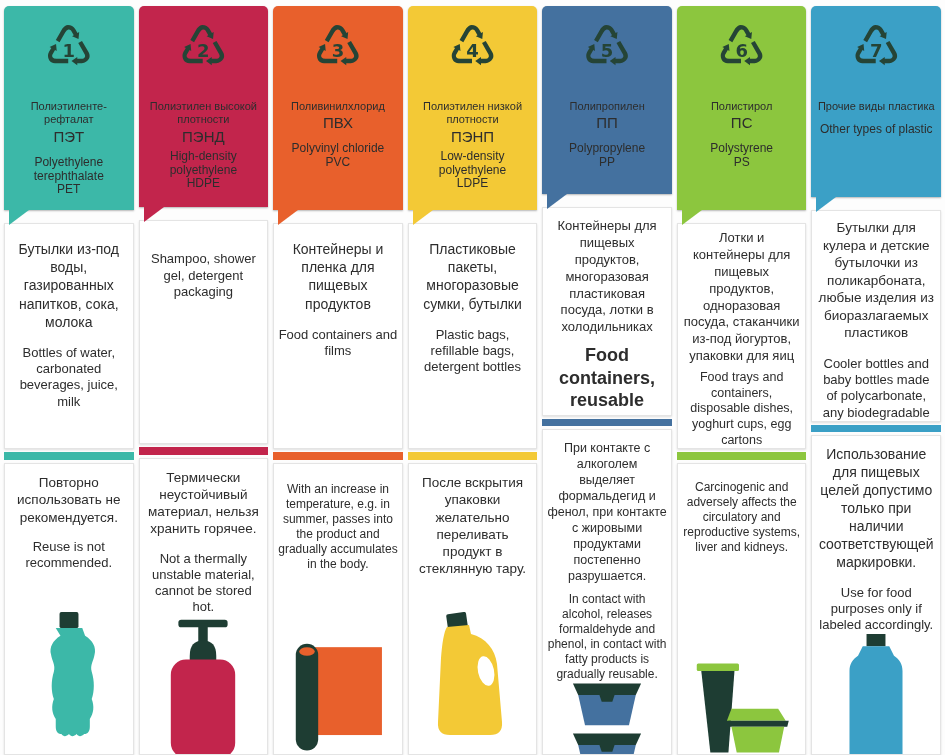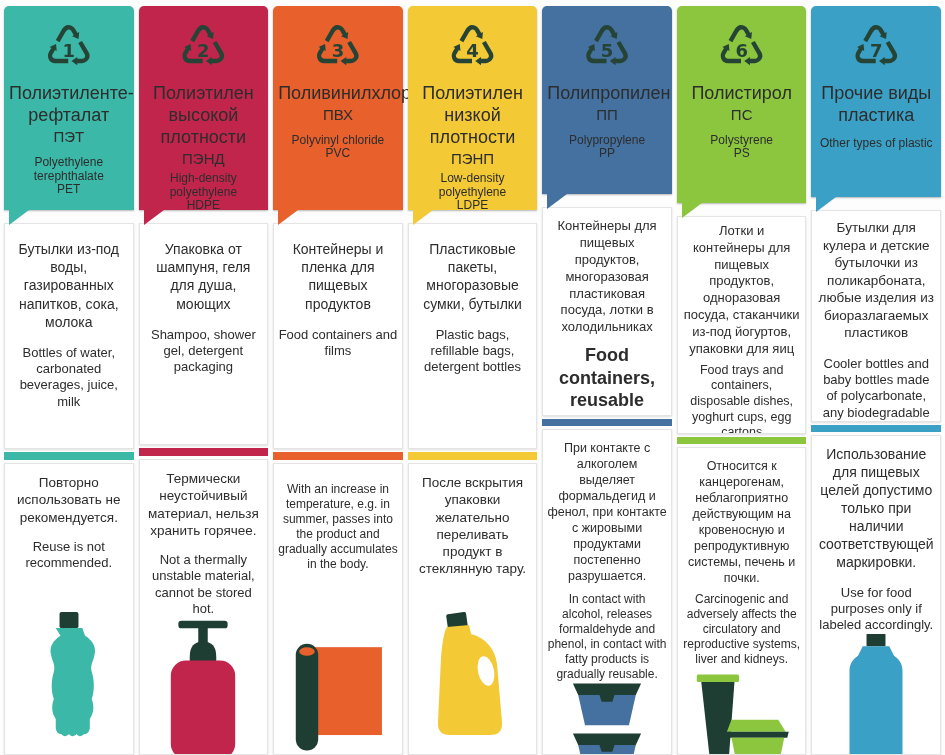--- a/index.html
+++ b/index.html
@@ -11,21 +11,21 @@
   .hdr { position:relative; background:var(--c); height:204px; box-sizing:border-box;
          border-radius:5px 5px 0 0; text-align:center; padding:8px 5px 0 5px;
          box-shadow:0 1px 2px rgba(0,0,0,.28); }
   .tail { position:absolute; top:100%; left:5px; width:0; height:0;
           border-top:15px solid var(--c); border-right:20px solid transparent; }
   .recycle-wrap { position:relative; display:inline-block; height:62px; margin-top:2px; }
   .recycle-glyph { font-family:"DejaVu Sans", sans-serif; font-size:56px; line-height:62px;
                    color:#254436; display:block; }
   .recycle-num { position:absolute; left:50%; top:55%; transform:translate(-50%,-50%);
                  font-family:"DejaVu Sans", sans-serif; font-size:18px; font-weight:bold; color:#254436; }
-  .hdr .ru   { font-size:18px; line-height:1.22; margin-top:5px; }
+  .hdr .ru   { font-size:11px; line-height:1.22; margin-top:22px; }
   .hdr .abbr-ru { font-size:15px; line-height:1.2; margin-top:1px; }
   .hdr .en   { font-size:12px; line-height:1.18; margin-top:9px; }
   .hdr .abbr-en { font-size:12px; line-height:1.15; }
   .col:nth-child(2) .hdr .en, .col:nth-child(4) .hdr .en { margin-top:3px; }
 
   .uses { margin-top:13px; background:#fff; border:1px solid #e4e4e4; height:226px;
           box-sizing:border-box; text-align:center; padding:16px 4px 0 4px;
           box-shadow:0 1px 2px rgba(0,0,0,.12); overflow:hidden; }
   .uses .ru { font-size:14px; line-height:1.3; }
   .uses .en { font-size:13px; line-height:1.25; margin-top:14px; }
@@ -98,21 +98,20 @@
         <span class="recycle-glyph">♺</span>
         <span class="recycle-num">2</span>
       </span>
       <div class="ru">Полиэтилен высокой плотности</div>
       <div class="abbr-ru">ПЭНД</div>
       <div class="en">High-density polyethylene</div>
       <div class="abbr-en">HDPE</div>
       <div class="tail"></div>
     </div>
     <div class="uses">
-      <div class="ru">Упаковка от шампуня, геля для душа, моющих</div>
       <div class="en">Shampoo, shower gel, detergent packaging</div>
     </div>
     <div class="strip"></div>
     <div class="warn">
       <div class="ru">Термически неустойчивый материал, нельзя хранить горячее.</div>
       <div class="en">Not a thermally unstable material, cannot be stored hot.</div>
       <div class="icon">
         <svg viewBox="0 0 100 150" width="96">
           <rect x="24" y="4" width="52" height="8" rx="3" fill="#1E3D33"></rect>
           <rect x="45" y="8" width="10" height="24" fill="#1E3D33"></rect>
@@ -229,21 +228,20 @@
       <div class="en">Polystyrene</div>
       <div class="abbr-en">PS</div>
       <div class="tail"></div>
     </div>
     <div class="uses">
       <div class="ru">Лотки и контейнеры для пищевых продуктов, одноразовая посуда, стаканчики из-под йогуртов, упаковки для яиц</div>
       <div class="en">Food trays and containers, disposable dishes, yoghurt cups, egg cartons</div>
     </div>
     <div class="strip"></div>
     <div class="warn">
-      <div class="ru">Относится к канцерогенам, неблагоприятно действующим на кровеносную и репродуктивную системы, печень и почки.</div>
       <div class="en">Carcinogenic and adversely affects the circulatory and reproductive systems, liver and kidneys.</div>
       <div class="icon">
         <svg viewBox="0 0 124 130" width="118">
           <rect x="2" y="10" width="56" height="10" rx="2" fill="#8CC63E"></rect>
           <path d="M8,20 l12,108 h24 l8,-108 z" fill="#1E3D33"></path>
           <path d="M48,70 h62 l10,16 h-78 z" fill="#8CC63E"></path>
           <path d="M44,86 h80 l-2,8 h-76 z" fill="#1E3D33"></path>
           <path d="M48,94 h70 l-7,34 h-56 z" fill="#8CC63E"></path>
         </svg>
       </div>

